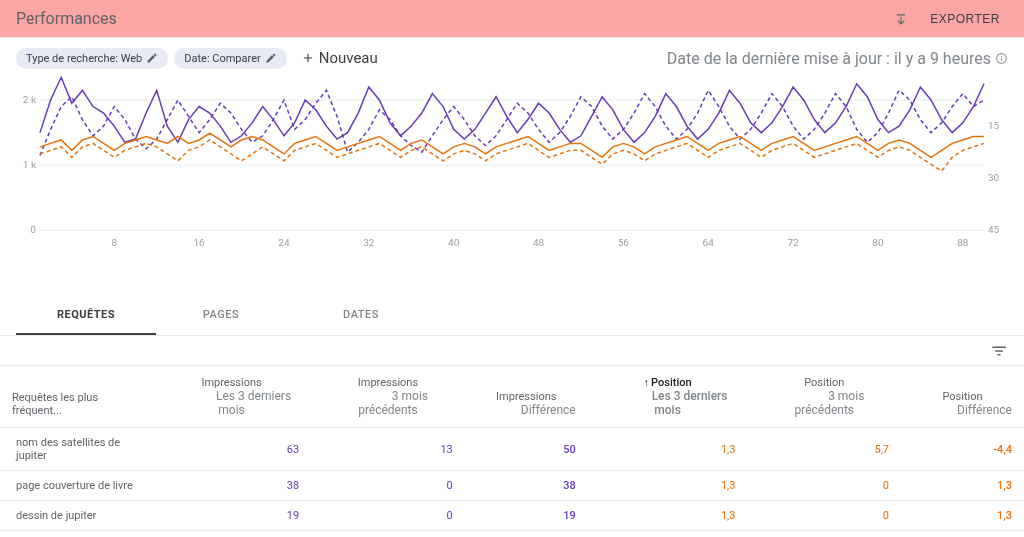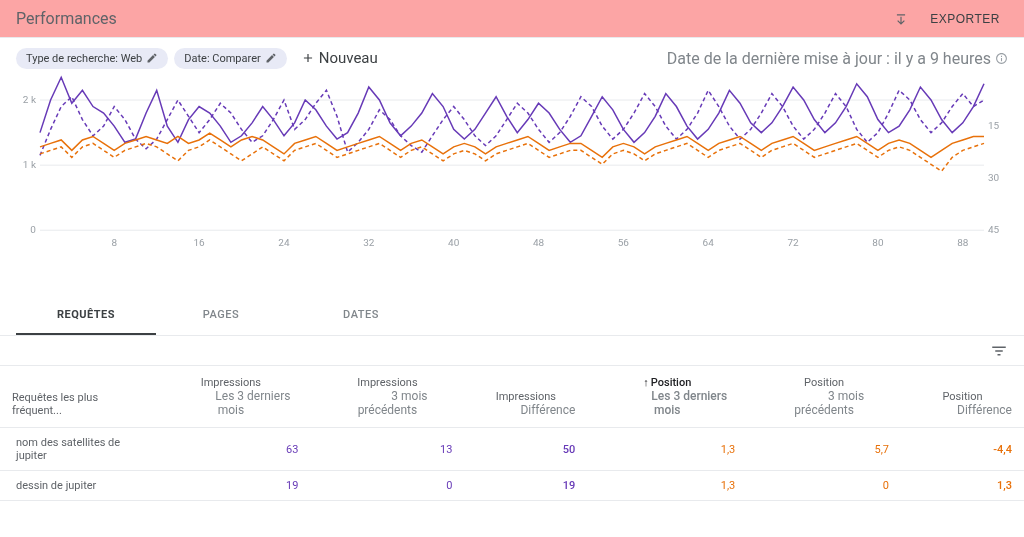--- a/index.html
+++ b/index.html
@@ -151,20 +151,29 @@
       <tr>
         <td>nom des satellites de jupiter</td>
         <td class="c-purple">63</td>
         <td class="c-purple">13</td>
         <td class="c-purple bold">50</td>
         <td class="c-orange">1,3</td>
         <td class="c-orange">5,7</td>
         <td class="c-orange bold">-4,4</td>
       </tr>
       <tr>
+        <td>page couverture de livre</td>
+        <td class="c-purple">38</td>
+        <td class="c-purple">0</td>
+        <td class="c-purple bold">38</td>
+        <td class="c-orange">1,3</td>
+        <td class="c-orange">0</td>
+        <td class="c-orange bold">1,3</td>
+      </tr>
+      <tr>
         <td>dessin de jupiter</td>
         <td class="c-purple">19</td>
         <td class="c-purple">0</td>
         <td class="c-purple bold">19</td>
         <td class="c-orange">1,3</td>
         <td class="c-orange">0</td>
         <td class="c-orange bold">1,3</td>
       </tr>
     </tbody>
 </table>

